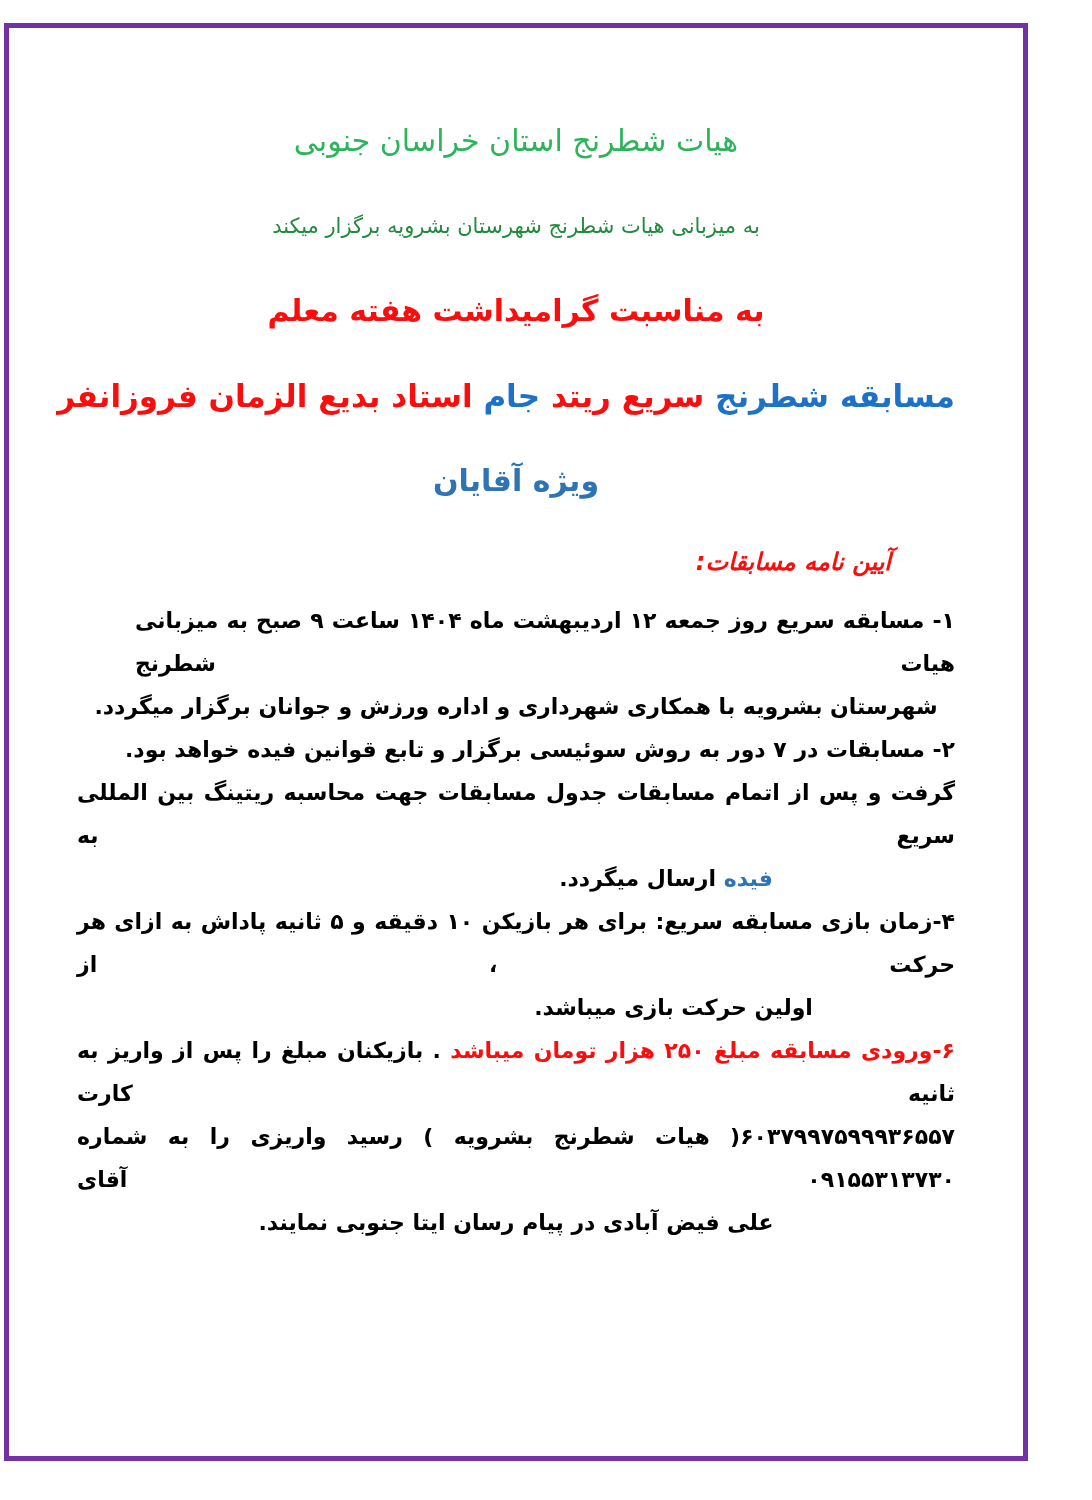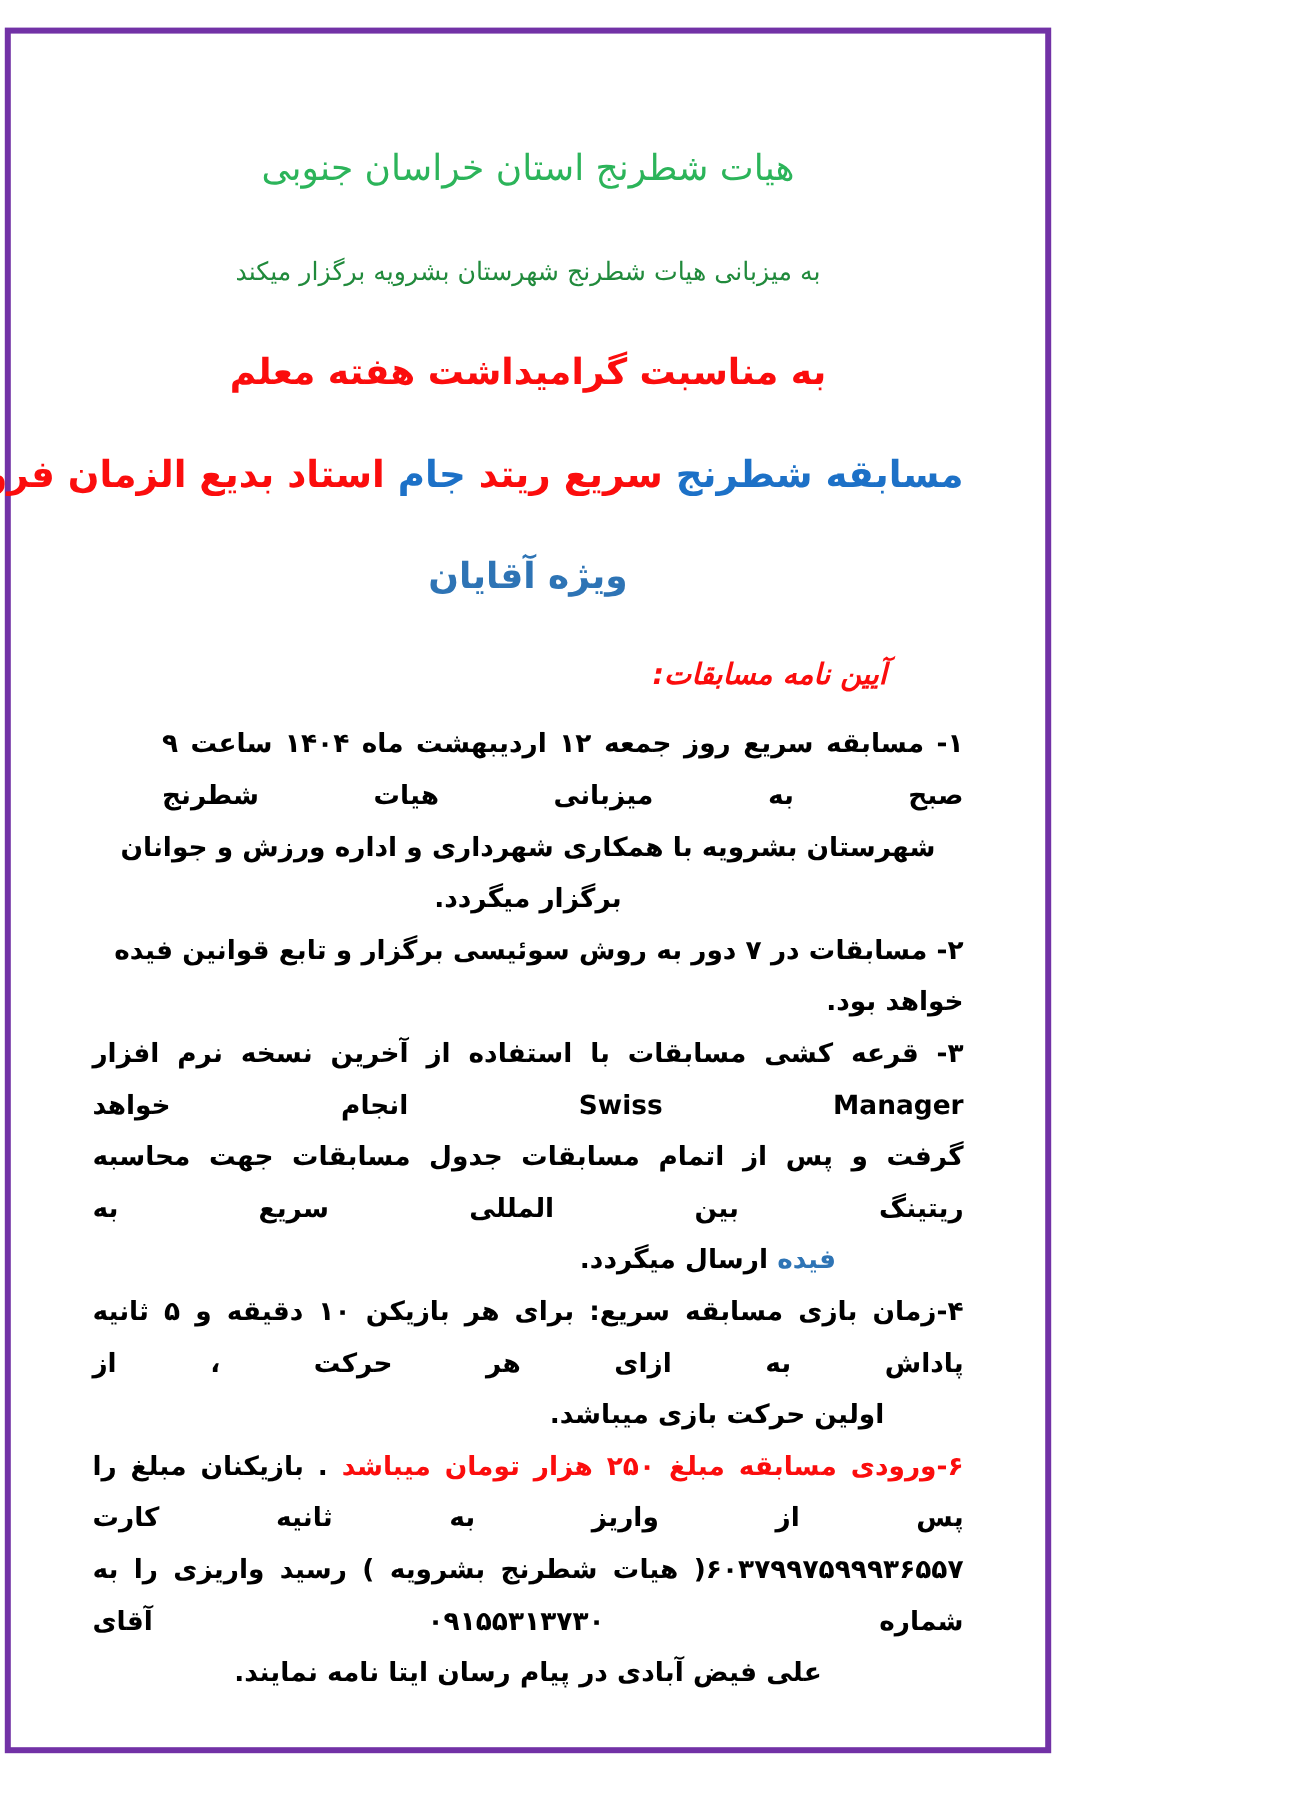--- a/index.html
+++ b/index.html
@@ -9,21 +9,21 @@
   }
   .page {
     position: relative;
     width: 1092px; height: 1500px;
     background: #ffffff;
     overflow: hidden;
   }
   .frame {
     position: absolute;
     left: 4px; top: 23px;
-    width: 872px; height: 1438px;
+    width: 1024px; height: 1438px;
     border: 5px solid #7232A6;
     box-sizing: border-box;
     background: #ffffff;
   }
   .doc {
     position: absolute;
     left: 0; top: 0; right: 0; bottom: 0;
     padding: 92px 68px 0 68px;
     direction: rtl;
     text-align: center;
@@ -82,26 +82,25 @@
 
       <div class="h h5" style="color: rgb(46, 116, 181);">ویژه آقایان</div>
 
 
       <div class="rules-heading" style="color: rgb(251, 13, 13); font-style: italic;">آیین نامه مسابقات:</div>
 
       <div class="rules" id="rules-lines">
           <div class="line line--stretch" style="margin-left: 58px;"><span>۱- مسابقه سریع روز جمعه ۱۲ اردیبهشت ماه ۱۴۰۴ ساعت ۹ صبح به میزبانی هیات شطرنج</span></div>
           <div class="line line--center"><span>شهرستان بشرویه با همکاری شهرداری و اداره ورزش و جوانان برگزار میگردد.</span></div>
           <div class="line line--right"><span>۲- مسابقات در  ۷  دور  به روش سوئیسی برگزار و تابع قوانین فیده خواهد بود.</span></div>
-          <div class="line line--stretch"><span>۳- قرعه کشی مسابقات با استفاده از آخرین نسخه نرم افزار </span><span class="seg-latin">Swiss Manager</span><span> انجام خواهد</span></div>
           <div class="line line--stretch"><span>گرفت و پس از اتمام مسابقات جدول مسابقات جهت محاسبه ریتینگ بین المللی سریع به</span></div>
           <div class="line line--center" style="margin-left: 300px;"><span style="color: rgb(46, 116, 181);">فیده</span><span> ارسال میگردد.</span></div>
           <div class="line line--stretch"><span>۴-زمان بازی مسابقه سریع: برای هر بازیکن ۱۰ دقیقه و ۵ ثانیه پاداش به ازای هر حرکت ، از</span></div>
           <div class="line line--center" style="margin-left: 315px;"><span>اولین حرکت بازی میباشد.</span></div>
           <div class="line line--stretch"><span style="color: rgb(251, 13, 13);">۶-ورودی مسابقه مبلغ ۲۵۰ هزار تومان میباشد </span><span>. بازیکنان مبلغ را پس از واریز به ثانیه کارت</span></div>
           <div class="line line--stretch"><span>۶۰۳۷۹۹۷۵۹۹۹۳۶۵۵۷( هیات شطرنج بشرویه ) رسید واریزی را به شماره ۰۹۱۵۵۳۱۳۷۳۰ آقای</span></div>
-          <div class="line line--center"><span>علی فیض آبادی در پیام رسان ایتا نامه نمایند.</span></div>
+          <div class="line line--center"><span>علی فیض آبادی در پیام رسان ایتا جنوبی نمایند.</span></div>
           <div class="line line--gap"></div>
         </div>
 
     </div>
   </div>
 </div>
 
 </body></html>

